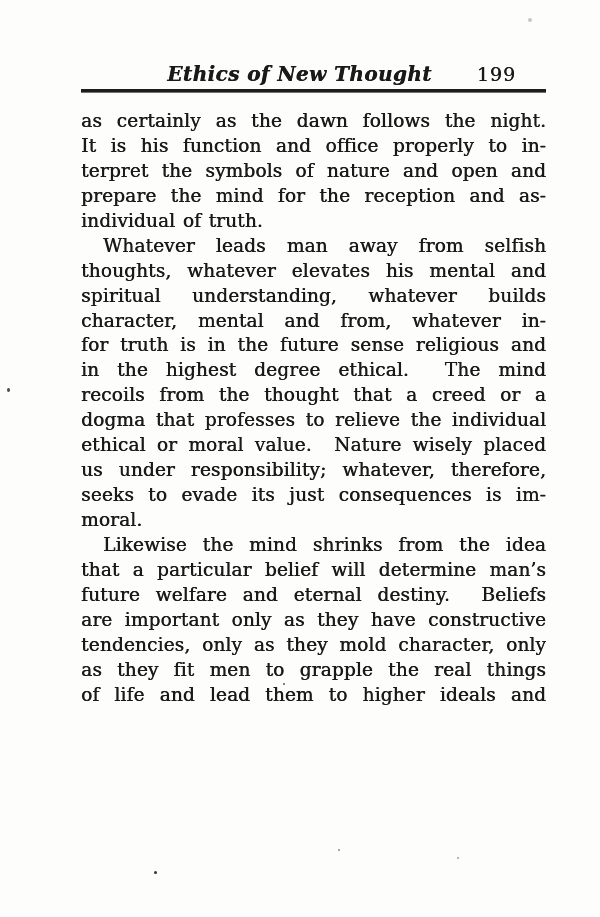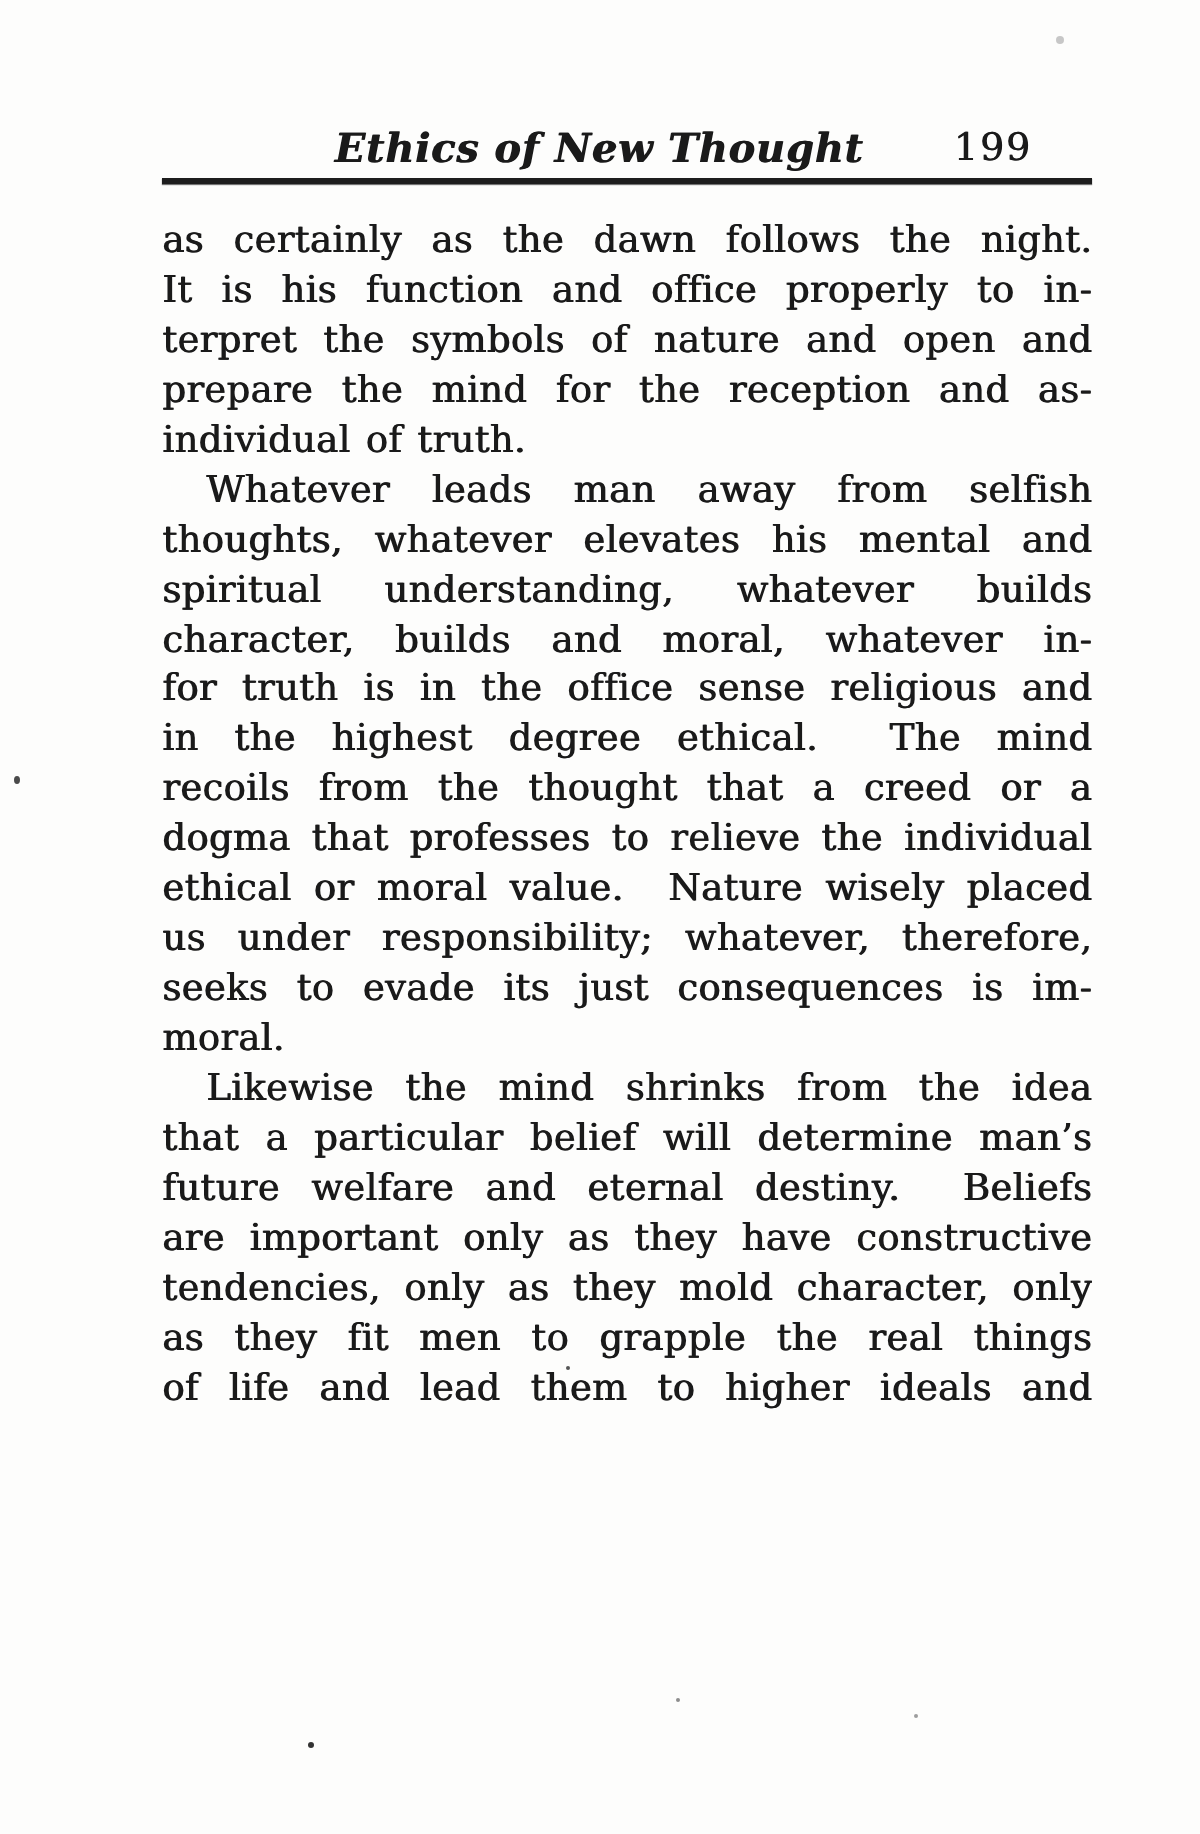--- a/index.html
+++ b/index.html
@@ -111,22 +111,22 @@
     <div class="rule"></div>
     <div class="body">
         <div class="line">as certainly as the dawn follows the night.</div>
         <div class="line">It is his function and office properly to in-</div>
         <div class="line">terpret the symbols of nature and open and</div>
         <div class="line">prepare the mind for the reception and as-</div>
         <div class="line noj">individual of truth.</div>
         <div class="line ind">Whatever leads man away from selfish</div>
         <div class="line">thoughts, whatever elevates his mental and</div>
         <div class="line">spiritual understanding, whatever builds</div>
-        <div class="line">character, builds and moral, whatever in-</div>
-        <div class="line">for truth is in the office sense religious and</div>
+        <div class="line">character, mental and from, whatever in-</div>
+        <div class="line">for truth is in the future sense religious and</div>
         <div class="line">in the highest degree ethical.&nbsp; The mind</div>
         <div class="line">recoils from the thought that a creed or a</div>
         <div class="line">dogma that professes to relieve the individual</div>
         <div class="line">ethical or moral value.&nbsp; Nature wisely placed</div>
         <div class="line">us under responsibility; whatever, therefore,</div>
         <div class="line">seeks to evade its just consequences is im-</div>
         <div class="line noj">moral.</div>
         <div class="line ind">Likewise the mind shrinks from the idea</div>
         <div class="line">that a particular belief will determine man’s</div>
         <div class="line">future welfare and eternal destiny.&nbsp; Beliefs</div>

